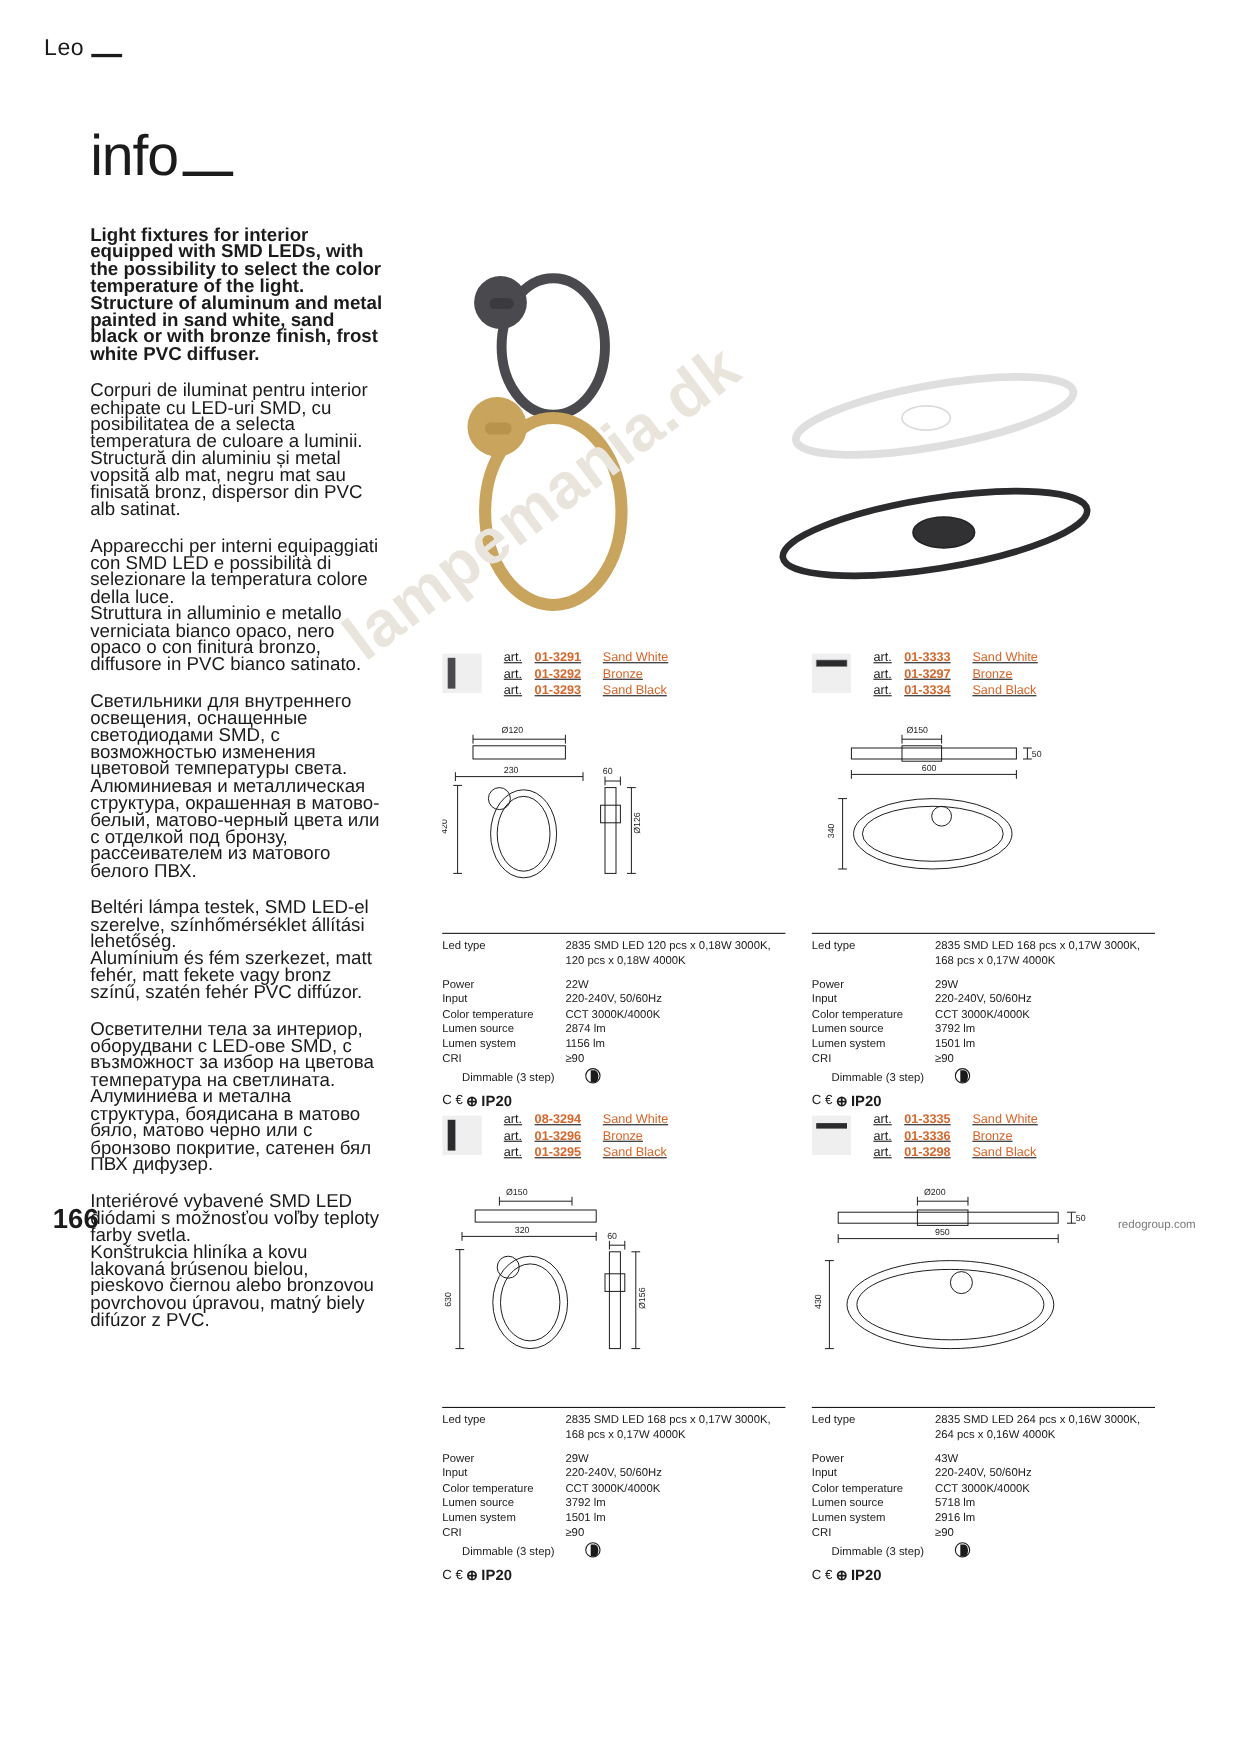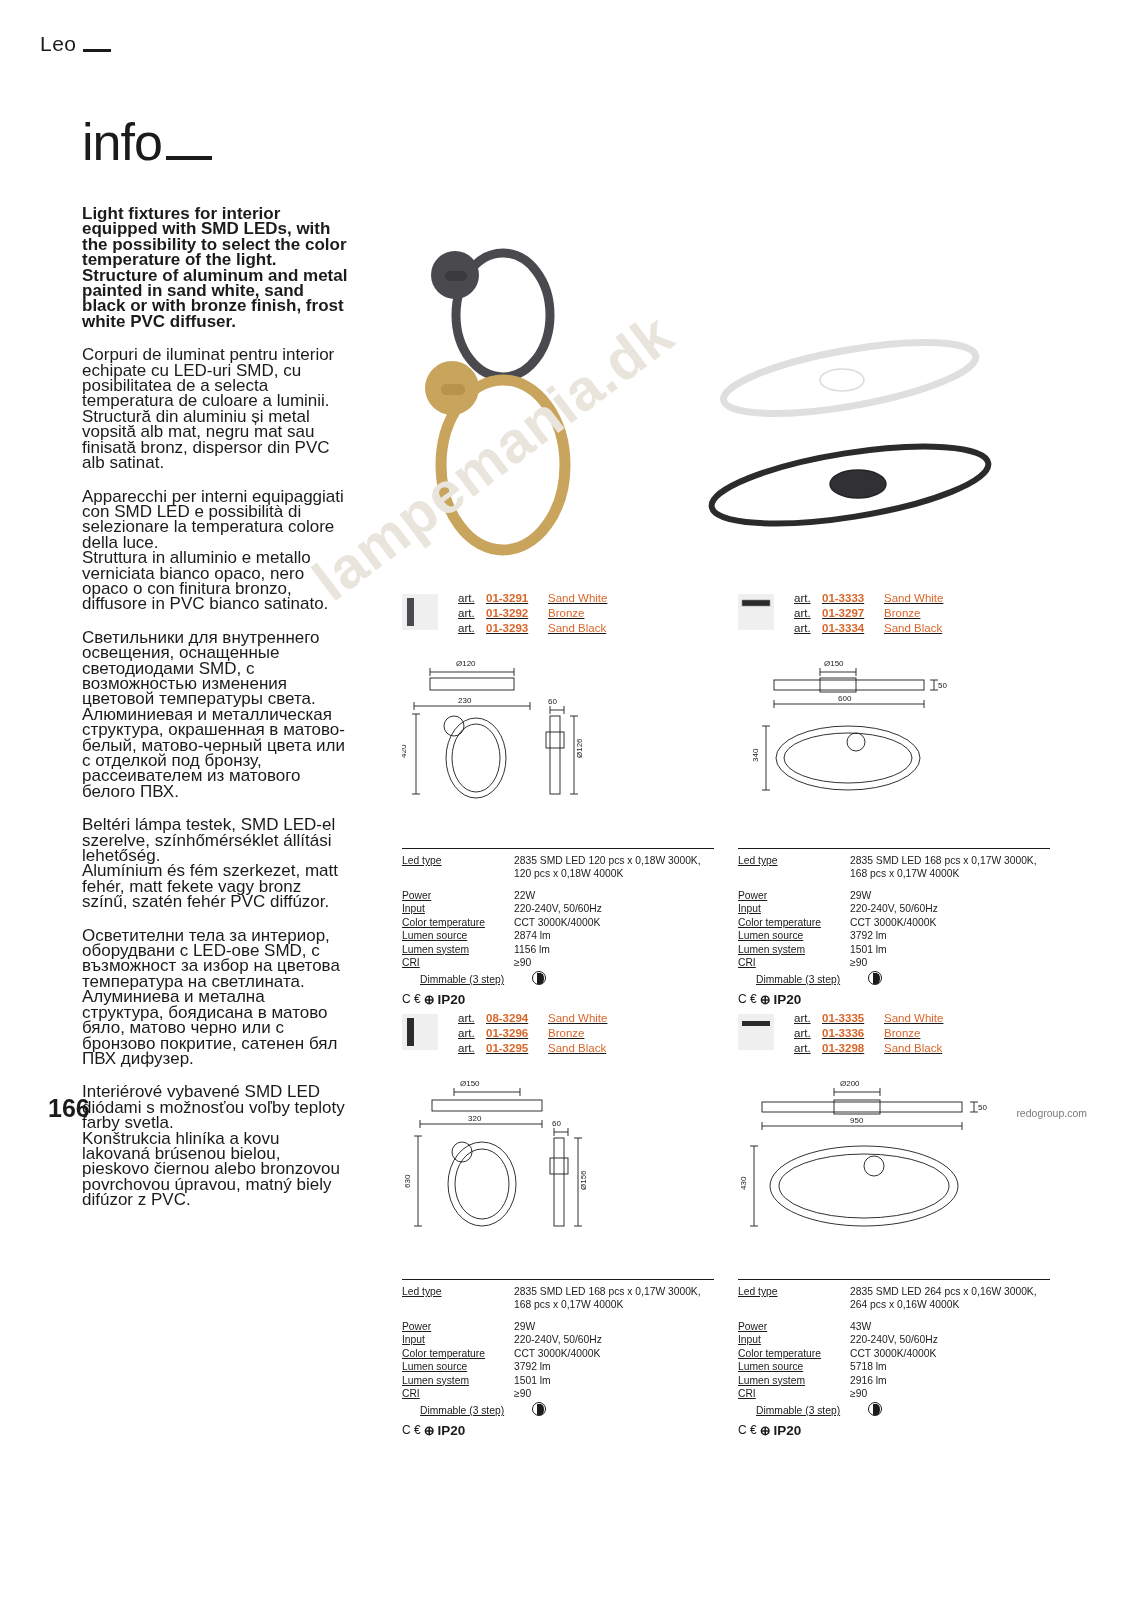--- a/index.html
+++ b/index.html
@@ -51,21 +51,21 @@
   .artrow { display:flex; align-items:center; font-size:11.5px; margin-bottom:3px;text-decoration:underline; }
   .artrow .art { width:28px; color:#1b1b1b; }
   .artrow .code { width:62px; font-weight:bold; color:#d8662a; }
   .artrow .finish { color:#d8662a; }
 
   .thumb { position:absolute; width:36px; height:36px; }
 
   
   .spec { border-top:1px solid #1b1b1b; padding-top:5px; font-size:10.3px; line-height:13.4px; }
   .specrow { display:flex; }
-  .specrow .k { width:112px; color:#1b1b1b;text-decoration:underline; }
+  .specrow .k { width:112px; color:#1b1b1b; }
   .specrow .v { flex:1; color:#1b1b1b; }
   .spec .ledtype { margin-bottom:9px; }
   .spec .ledtype .v { line-height:13px; }
   .specrow.dim { margin-top:2px; align-items:center;padding-left:18px; }
 
   .certline { display:flex; align-items:center; gap:3px; margin-top:4px; font-size:13px; font-weight:bold; }
   .certline .ce { font-size:12px; font-weight:normal; letter-spacing:0px; }
   .ip { font-size:13.5px; font-weight:bold; }
 
   .bulb {

